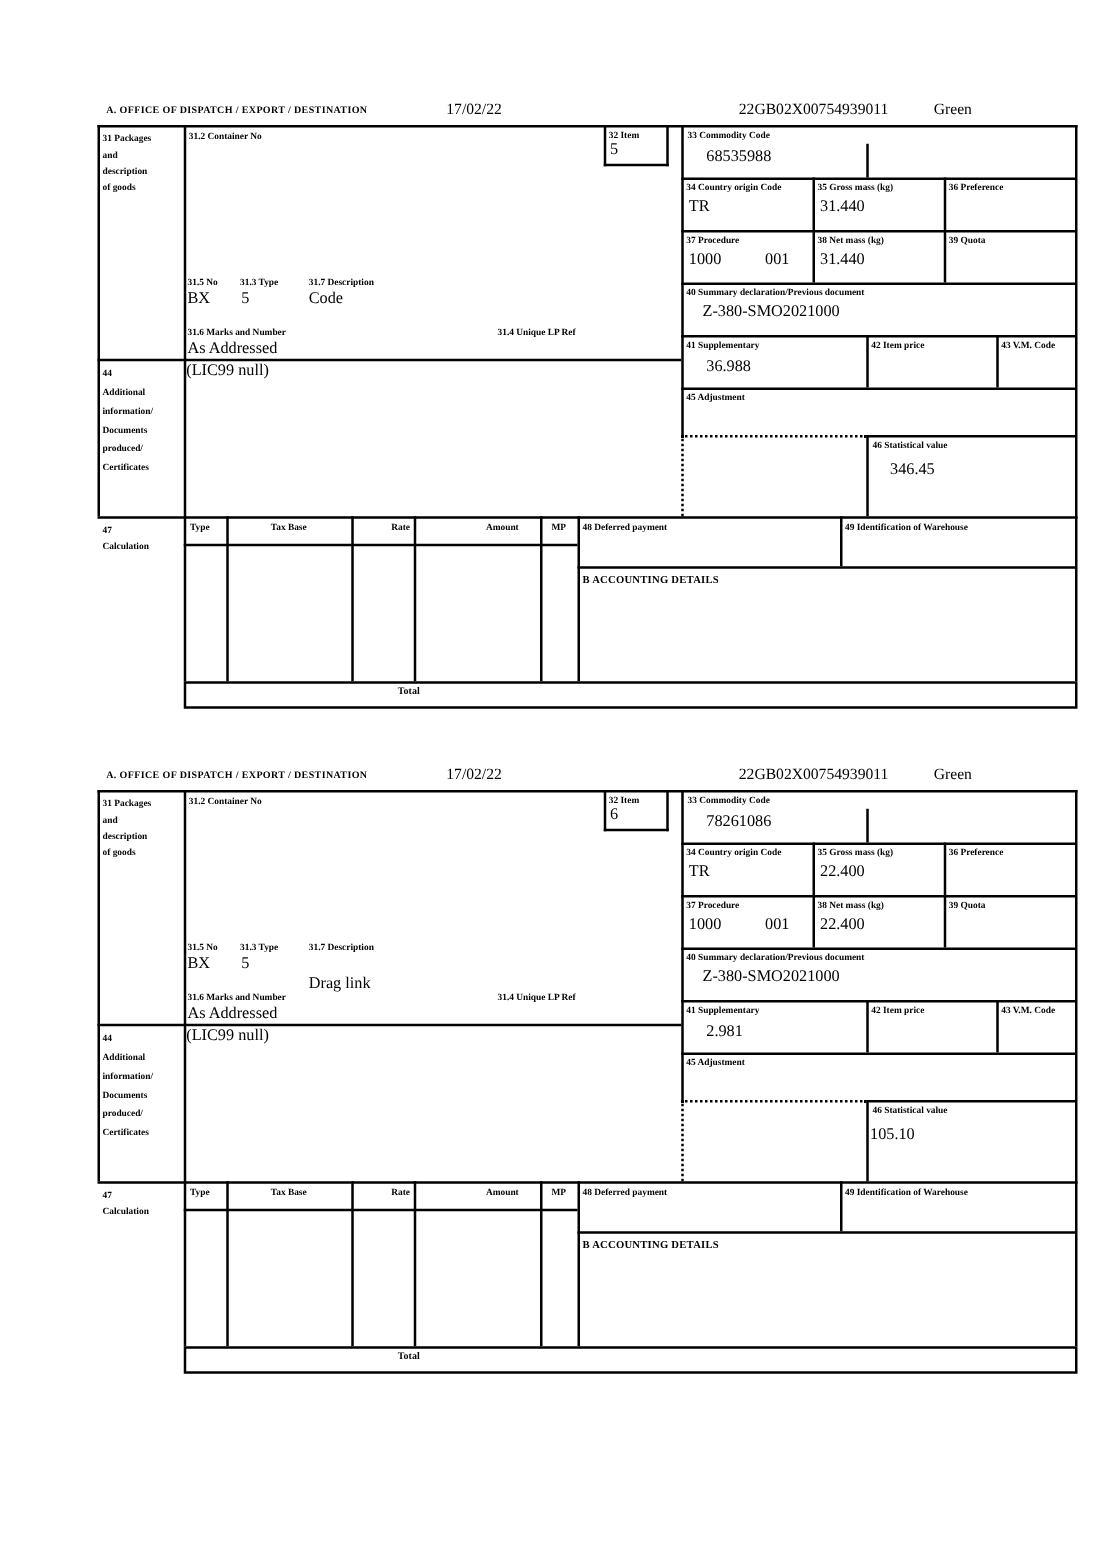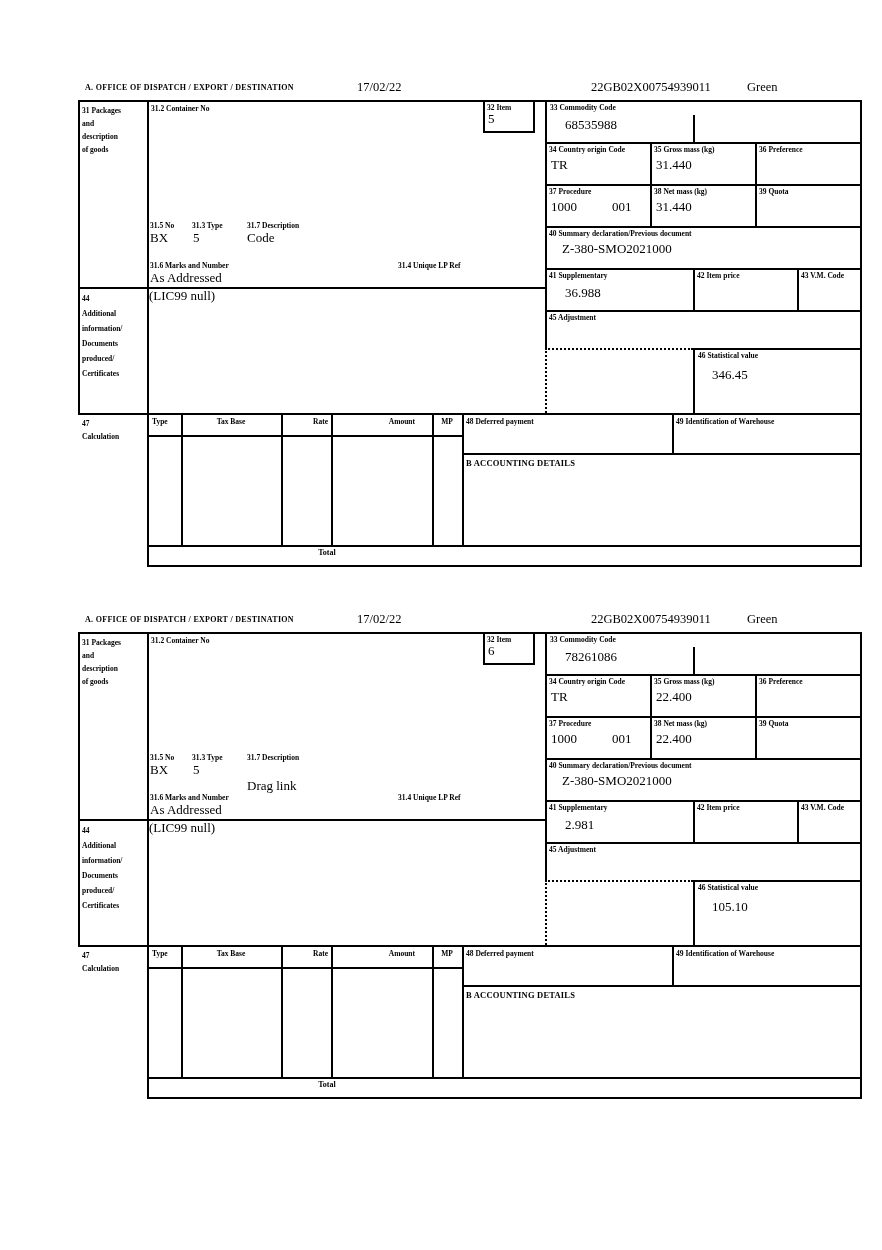--- a/index.html
+++ b/index.html
@@ -221,21 +221,21 @@
     <span class="lbl" style="left:549px;top:151px;">40 Summary declaration/Previous document</span>
     <span class="val" style="left:562px;top:164px;">Z-380-SMO2021000</span>
 
     <span class="lbl" style="left:549px;top:193px;">41 Supplementary</span>
     <span class="val" style="left:565px;top:208px;">2.981</span>
     <span class="lbl" style="left:697px;top:193px;">42 Item price</span>
     <span class="lbl" style="left:801px;top:193px;">43 V.M. Code</span>
 
     <span class="lbl" style="left:549px;top:235px;">45 Adjustment</span>
     <span class="lbl" style="left:698px;top:273px;">46 Statistical value</span>
-    <span class="val" style="left:712px;top:290px;">105.10</span>
+    <span class="val" style="left:696px;top:290px;">105.10</span>
 
     <span class="lbl" style="left:150px;top:143px;">31.5 No</span>
     <span class="lbl" style="left:192px;top:143px;">31.3 Type</span>
     <span class="lbl" style="left:247px;top:143px;">31.7 Description</span>
     <span class="val" style="left:150px;top:153px;">BX</span>
     <span class="val" style="left:193px;top:153px;">5</span>
     <span class="val" style="left:247px;top:141px;margin-top:28px;">Drag link</span>
 
     <span class="lbl" style="left:150px;top:183px;">31.6 Marks and Number</span>
     <span class="lbl" style="left:398px;top:183px;">31.4 Unique LP Ref</span>

